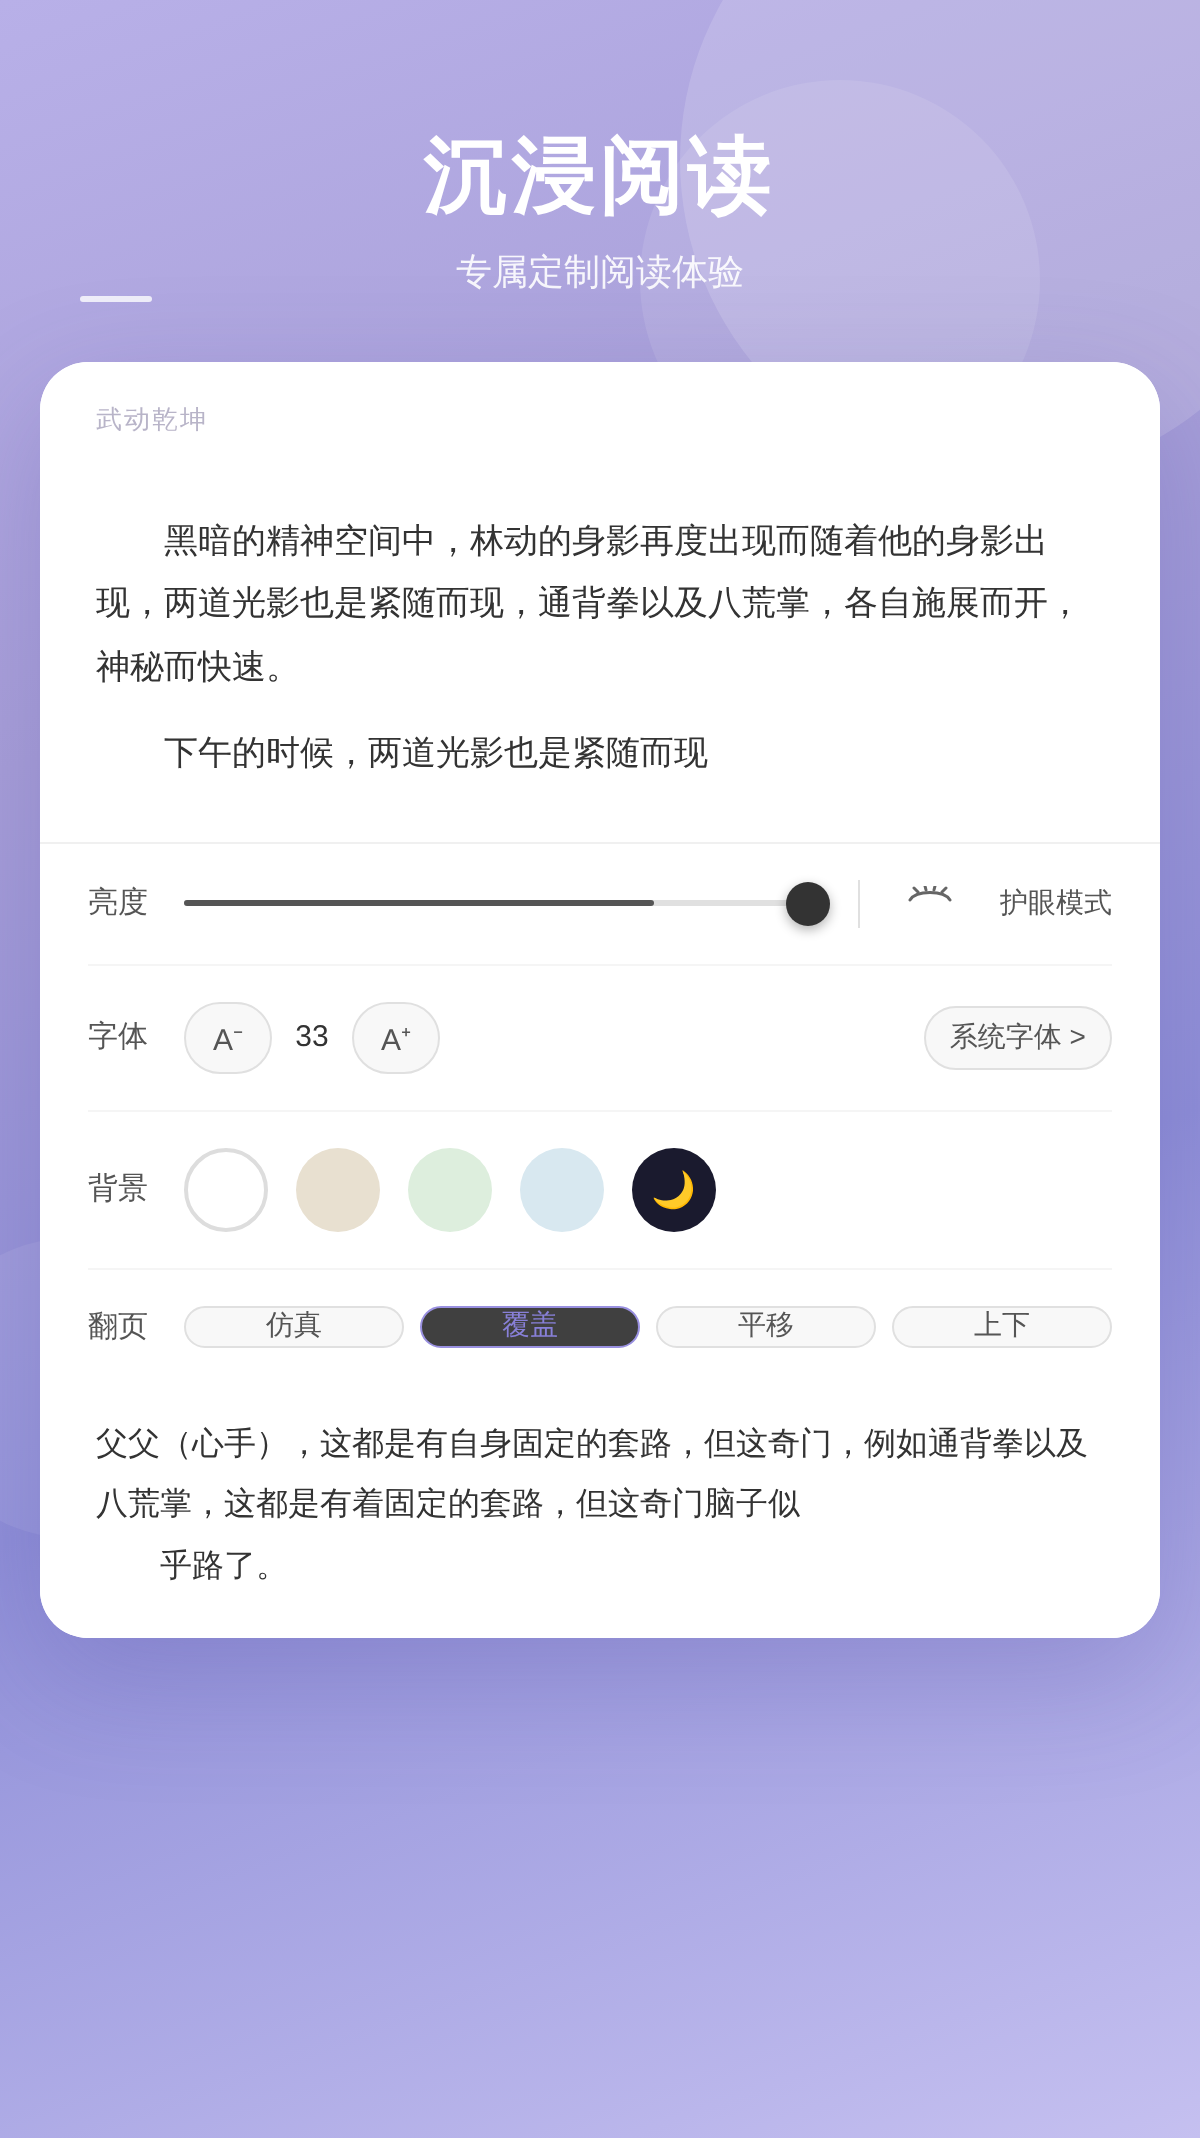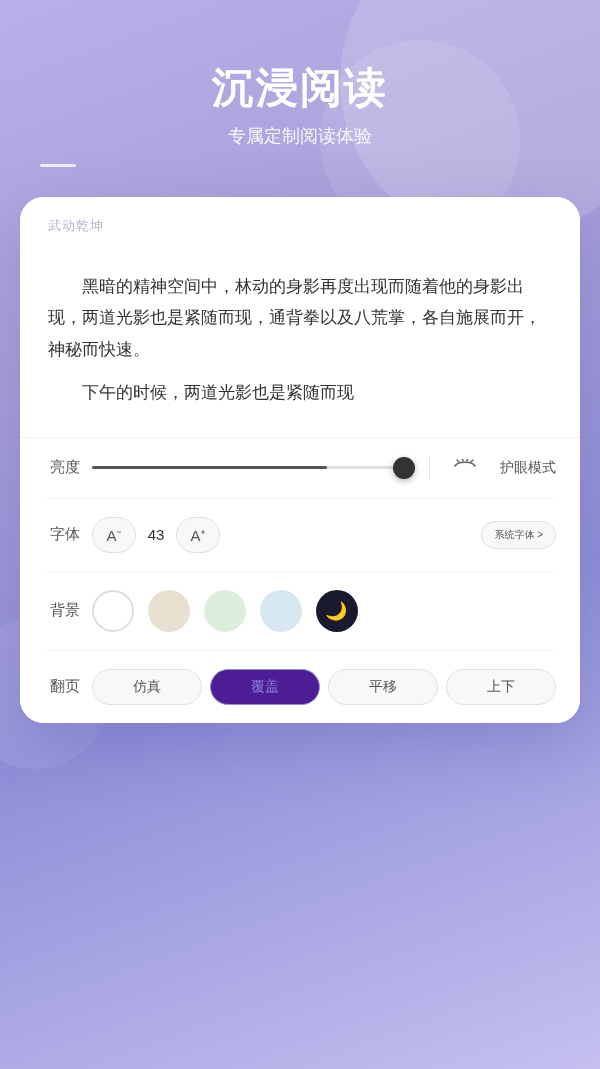--- a/index.html
+++ b/index.html
@@ -51,21 +51,20 @@
     .header-title {
       font-size: 42px;
       font-weight: 700;
       color: #fff;
       letter-spacing: 2px;
       margin-bottom: 8px;
     }
     .header-subtitle {
       font-size: 18px;
       color: rgba(255,255,255,0.9);
-      margin-bottom: 16px;
     }
     .header-divider {
       width: 36px;
       height: 3px;
       background: rgba(255,255,255,0.8);
       border-radius: 2px;
     }
 
     
     .main-card {
@@ -113,21 +112,20 @@
       align-items: center;
       padding: 18px 0;
       border-bottom: 1px solid #f5f5f5;
       gap: 12px;
     }
     .settings-label {
       font-size: 15px;
       color: #555;
       min-width: 36px;
       flex-shrink: 0;
-      text-align: right;
     }
     .brightness-slider-container {
       flex: 1;
       display: flex;
       align-items: center;
     }
     .slider-track {
       flex: 1;
       height: 3px;
       background: #e0e0e0;
@@ -190,21 +188,21 @@
       cursor: pointer;
     }
     .font-size-val {
       font-size: 15px;
       color: #333;
       min-width: 24px;
       text-align: center;
     }
     .font-family-btn {
       margin-left: auto;
-      font-size: 10px;
+      font-size: 14px;
       color: #555;
       padding: 6px 12px;
       border-radius: 16px;
       border: 1px solid #e0e0e0;
       background: #f8f8f8;
       cursor: pointer;
     }
 
     
     .bg-options {
@@ -238,33 +236,33 @@
 
     
     .pageturn-options {
       display: flex;
       align-items: center;
       flex: 1;
       gap: 8px;
     }
     .pageturn-btn {
       flex: 1;
-      height: 36px;
+      height: 21px;
       border-radius: 18px;
       border: 1px solid #e0e0e0;
       background: #f8f8f8;
       display: flex;
       align-items: center;
       justify-content: center;
       font-size: 14px;
       color: #555;
       cursor: pointer;
     }
     .pageturn-btn.active {
-      background: #4c1d95;
+      background: #404040;
       border: 1.5px solid #9990e0;
       color: #8880d8;
     }
 
     
     .bottom-text {
       padding: 16px 28px 20px 28px;
       background: #fff;
     }
     .bottom-content {
@@ -322,21 +320,21 @@
           </svg>
         </span>
         <span>护眼模式</span>
       </div>
     </div>
 
     <div class="settings-row">
       <span class="settings-label">字体</span>
       <div class="font-controls">
         <button class="font-btn">A⁻</button>
-        <span class="font-size-val">43</span>
+        <span class="font-size-val">33</span>
         <button class="font-btn">A⁺</button>
         <button class="font-family-btn">系统字体 &gt;</button>
       </div>
     </div>
 
     <div class="settings-row">
       <span class="settings-label">背景</span>
       <div class="bg-options">
         <div class="bg-circle-opt bg-white"></div>
         <div class="bg-circle-opt bg-beige"></div>
@@ -353,14 +351,20 @@
       <div class="pageturn-options">
         <button class="pageturn-btn">仿真</button>
         <button class="pageturn-btn active">覆盖</button>
         <button class="pageturn-btn">平移</button>
         <button class="pageturn-btn">上下</button>
       </div>
     </div>
 
   </div>
 
+  <div class="bottom-text">
+    <div class="bottom-content">
+      <p>父父（心手），这都是有自身固定的套路，但这奇门，例如通背拳以及八荒掌，这都是有着固定的套路，但这奇门脑子似</p>
+      <p style="text-indent:2em;">乎路了。</p>
+    </div>
+  </div>
 
 </div>
 
 </body></html>

